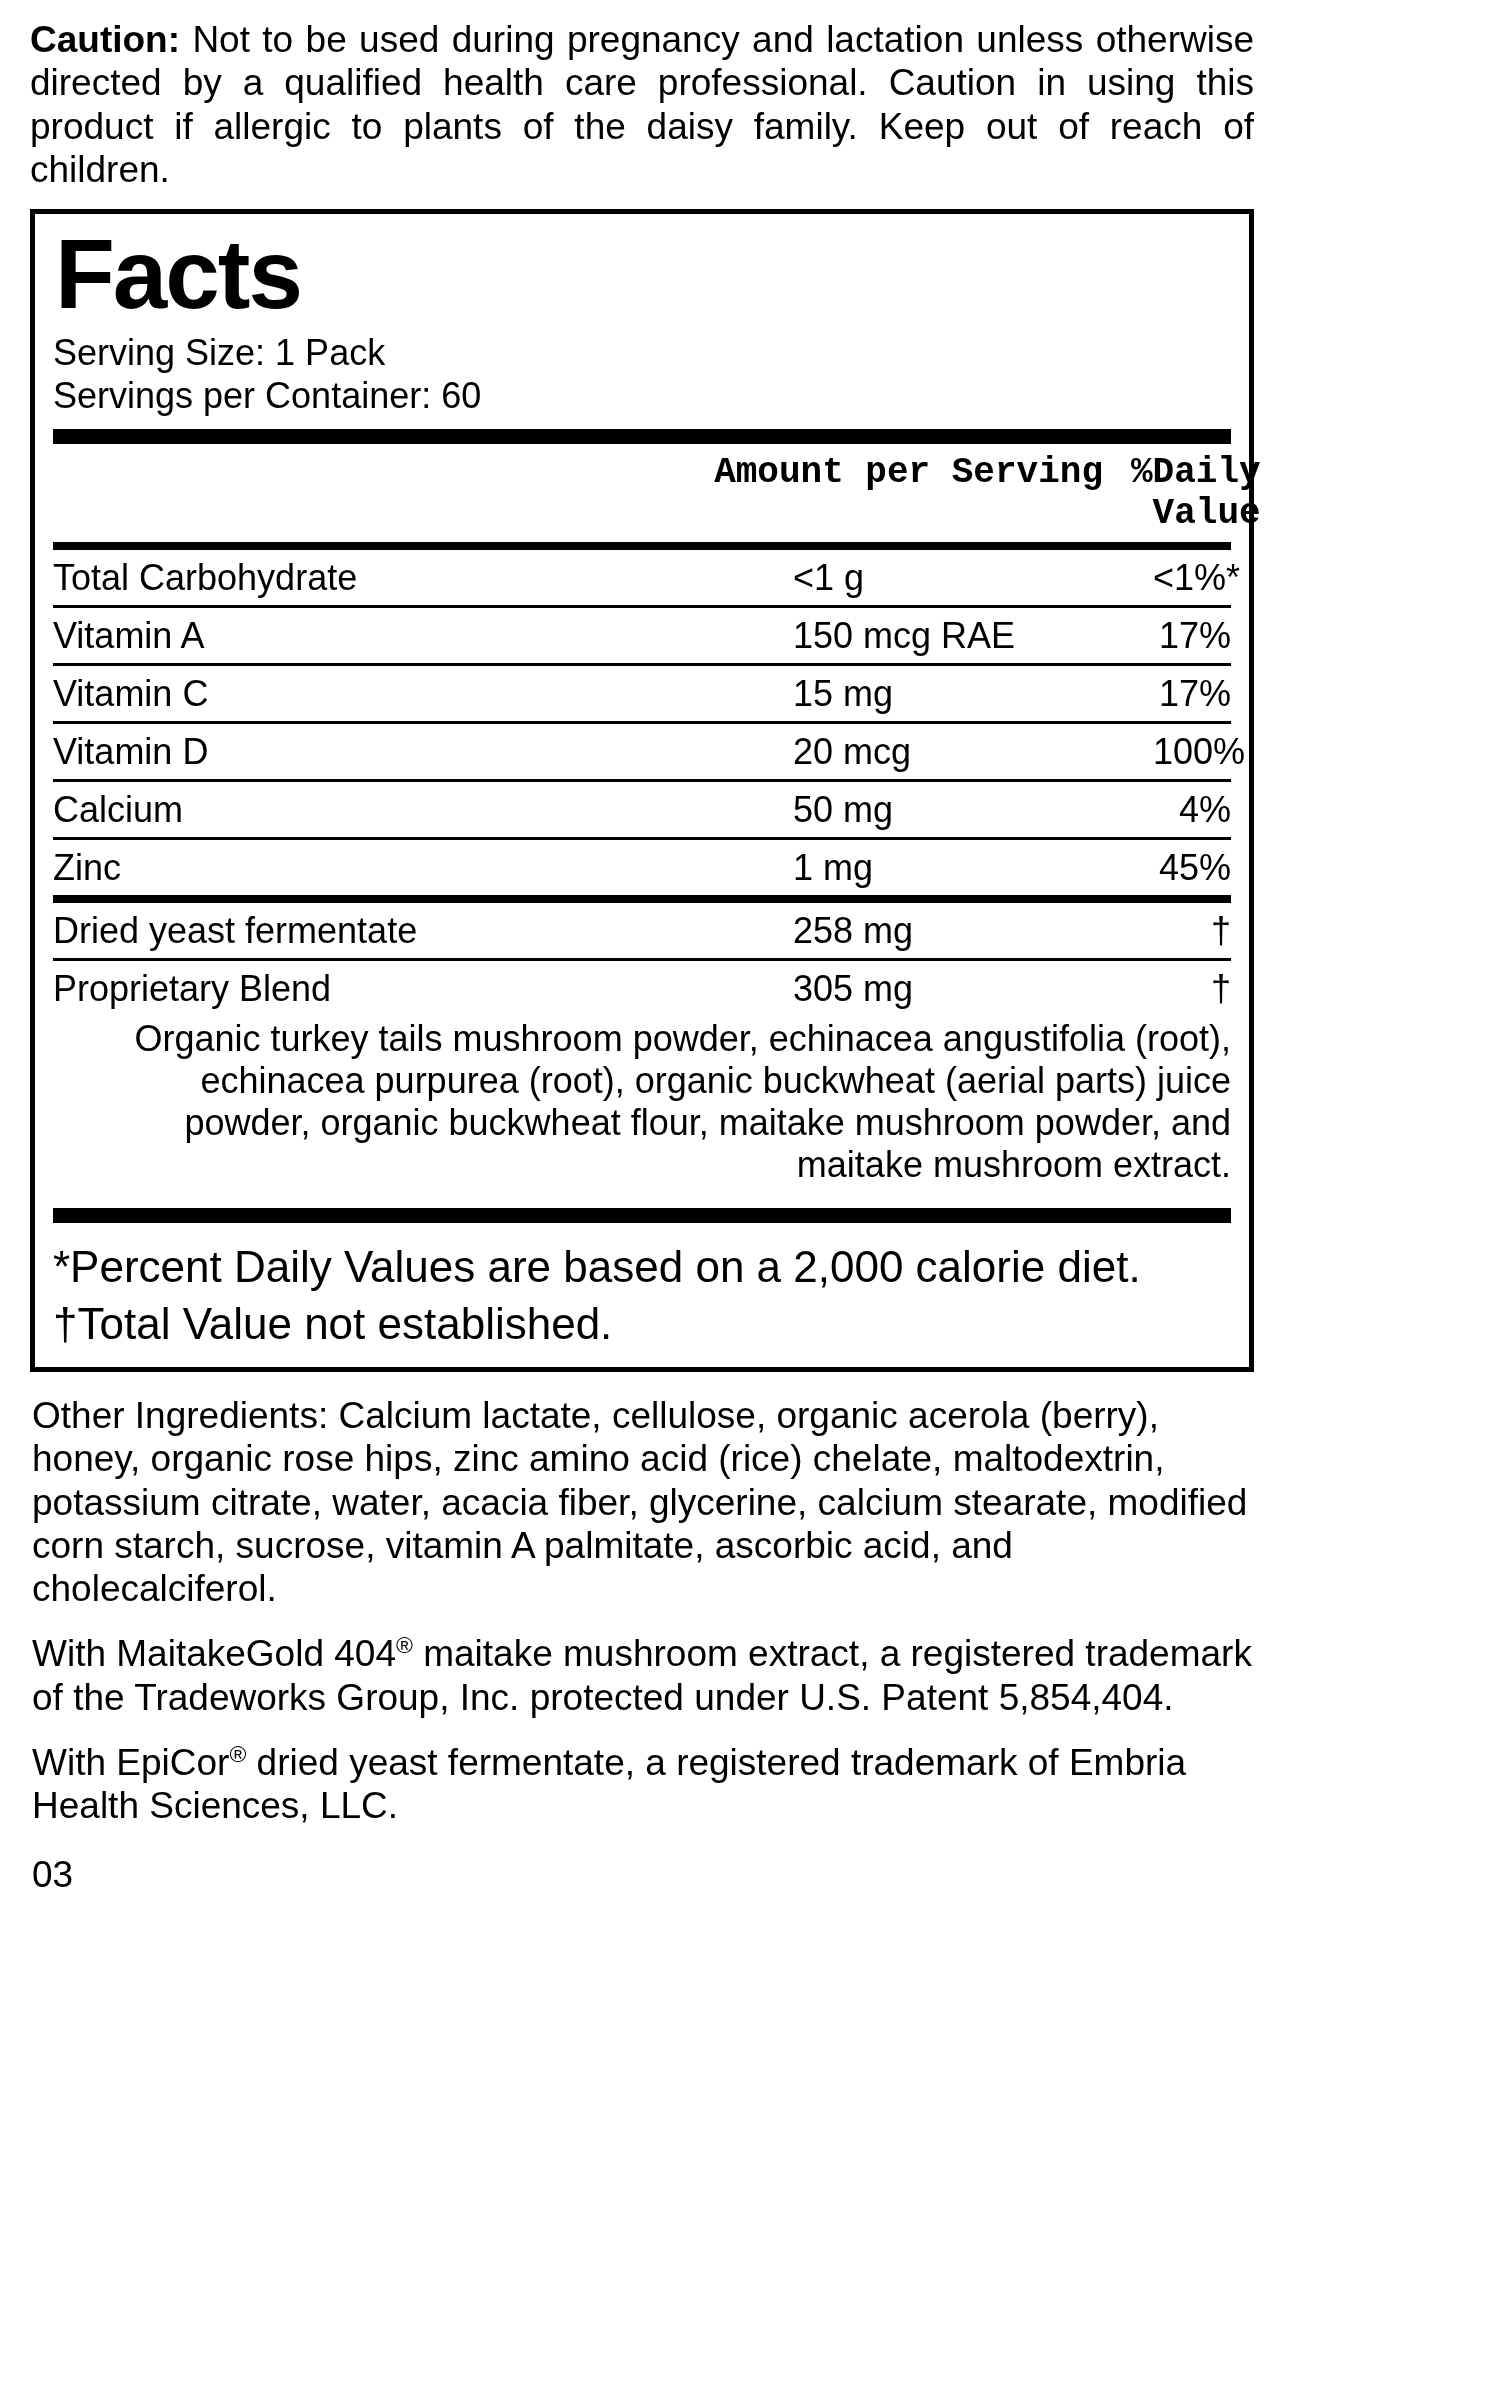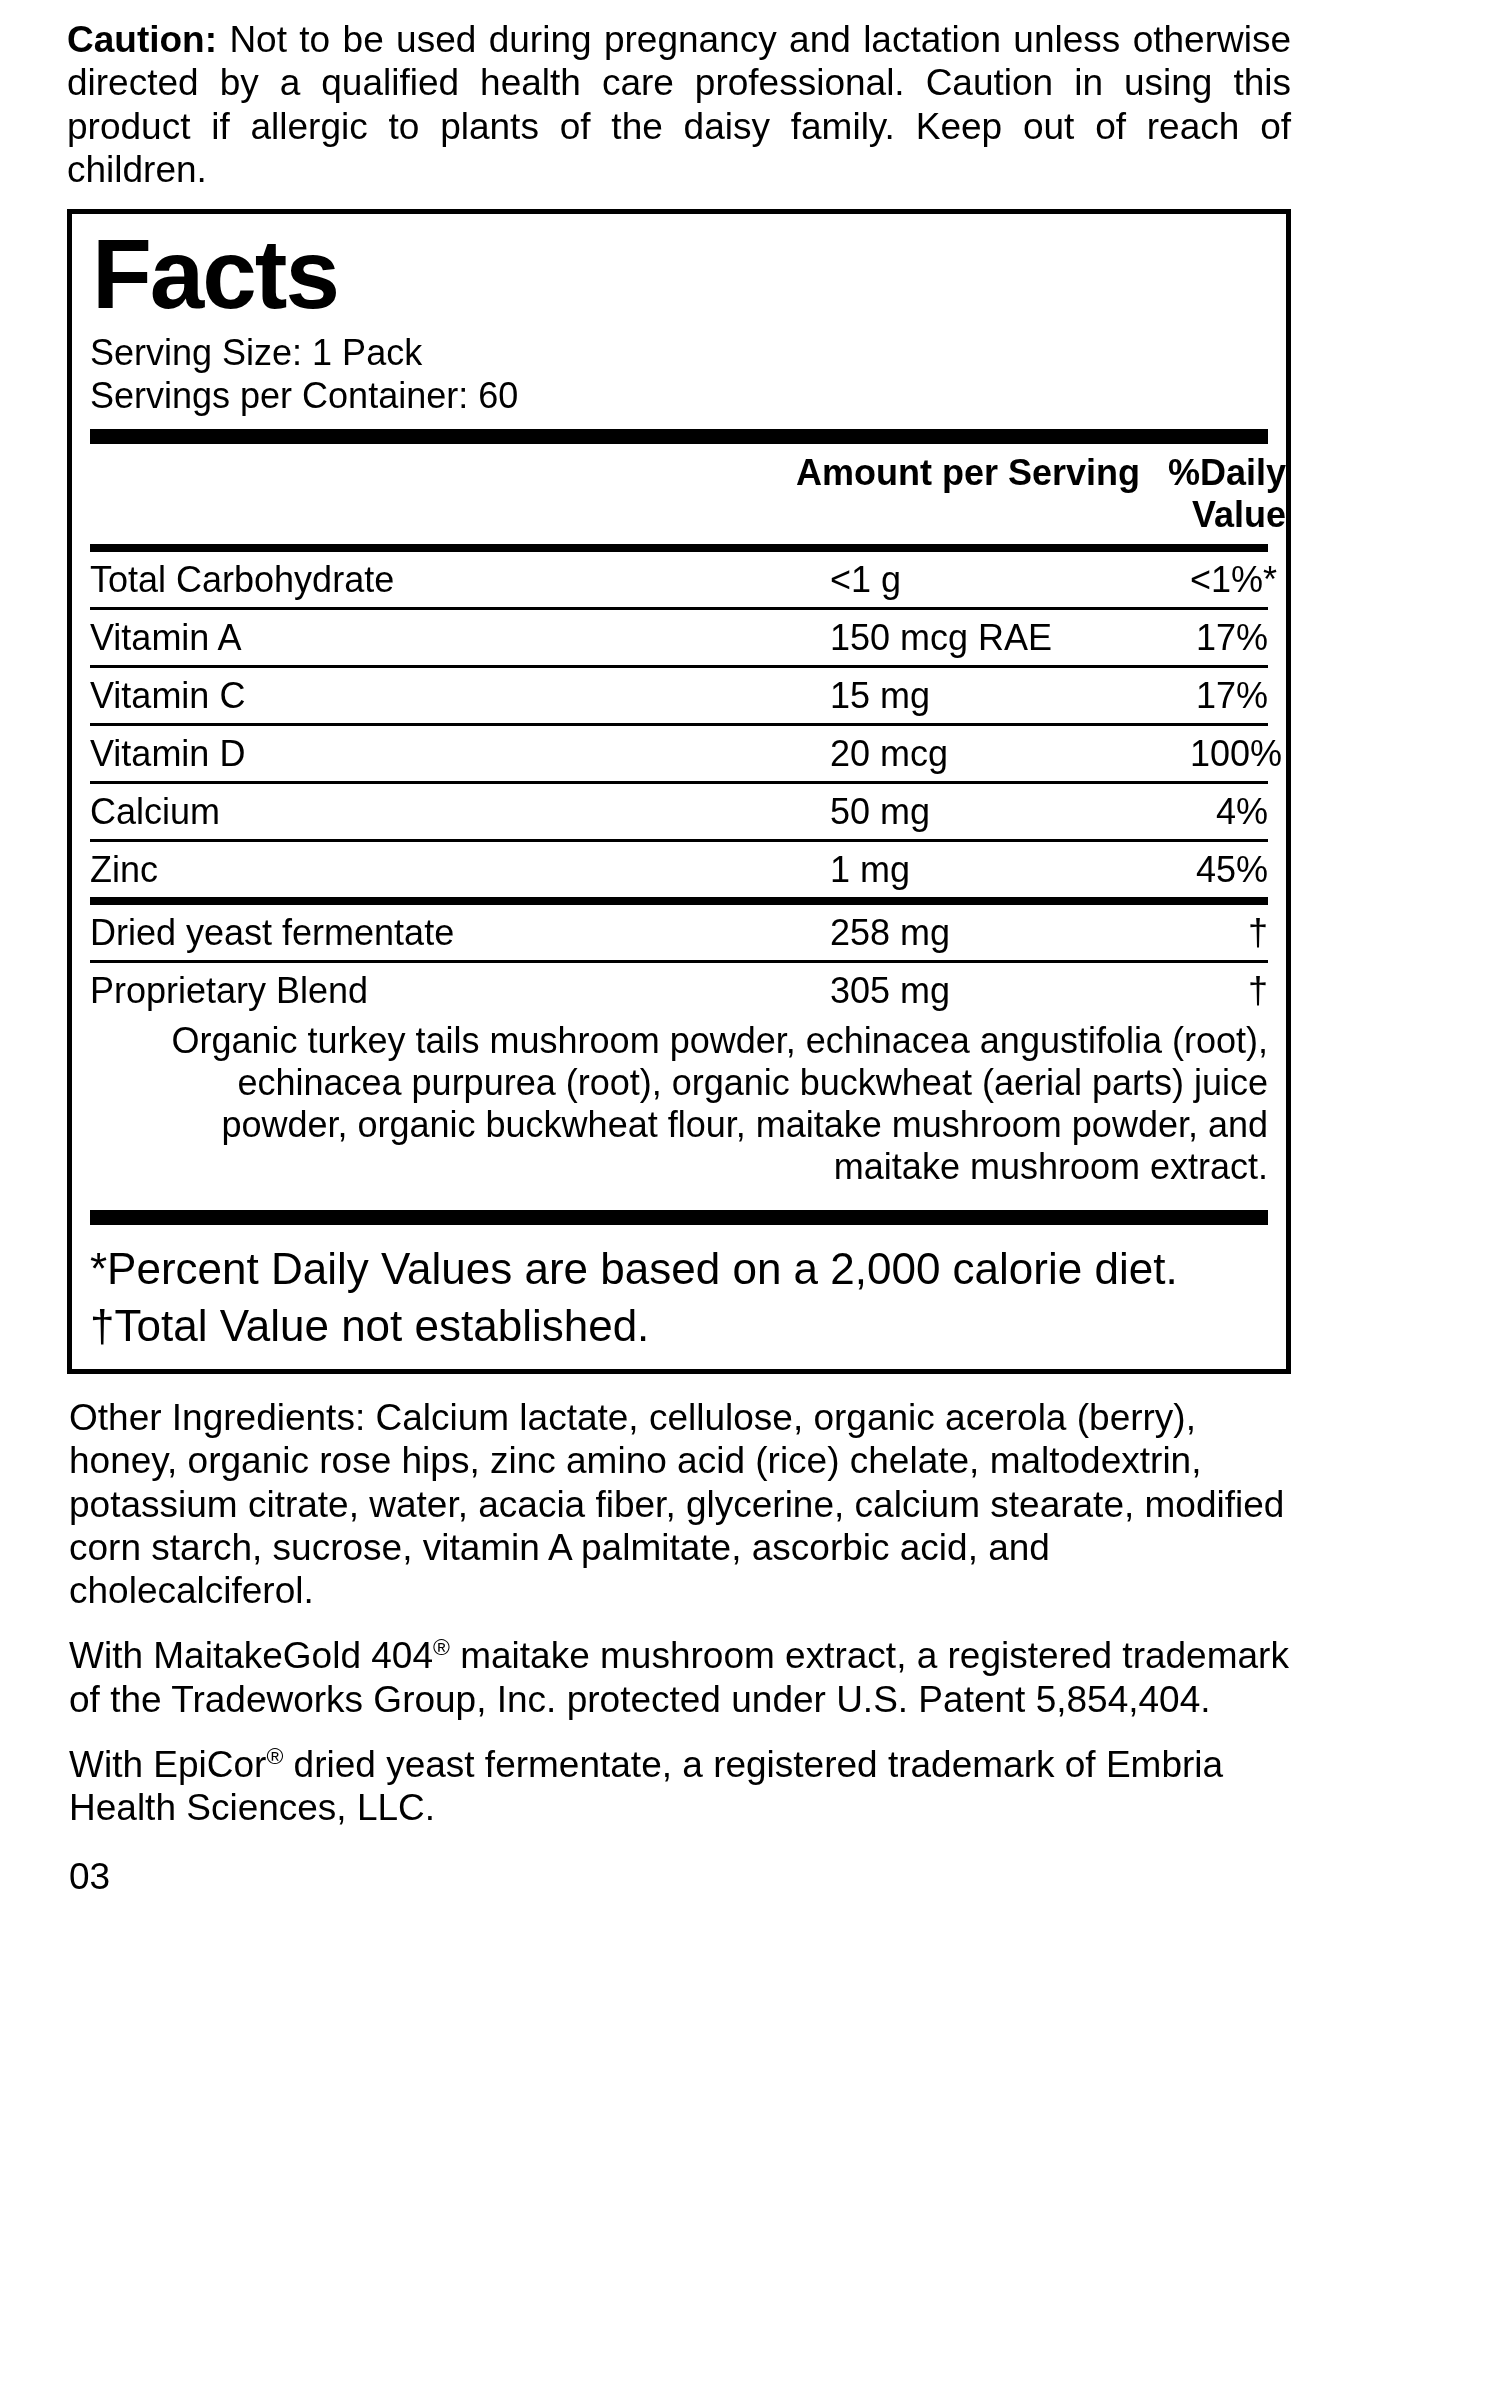--- a/index.html
+++ b/index.html
@@ -11,21 +11,20 @@
     width: 1500px;
     min-height: 2406px;
     font-family: "Liberation Sans", sans-serif;
     color: #000000;
     -webkit-font-smoothing: antialiased;
   }
   .page {
     width: 1284px;
     box-sizing: border-box;
     padding: 18px 30px 20px 30px;
-    margin-left: 37px;
   }
 
   
   .caution {
     font-size: 37px;
     line-height: 1.17;
     text-align: justify;
     text-justify: inter-word;
     margin: 0 0 18px 0;
   }
@@ -67,20 +66,21 @@
   .rule-thin {
     height: 3px;
     background: #000;
     margin: 0;
   }
   .hdr-row {
     display: flex;
     font-size: 36px;
     font-weight: bold;
     padding: 8px 0 8px 0;
+    font-family: Liberation Mono, monospace;
   }
   .col-name { flex: 0 0 545px; }
   .col-amt  { flex: 0 0 505px; }
   .col-dv   { flex: 1; text-align: right; }
 
   .hdr-row .col-amt { text-align: right; padding-right: 28px;}
   .hdr-row .col-dv  { text-align: right; }
 
   .nut-row {
     display: flex;

